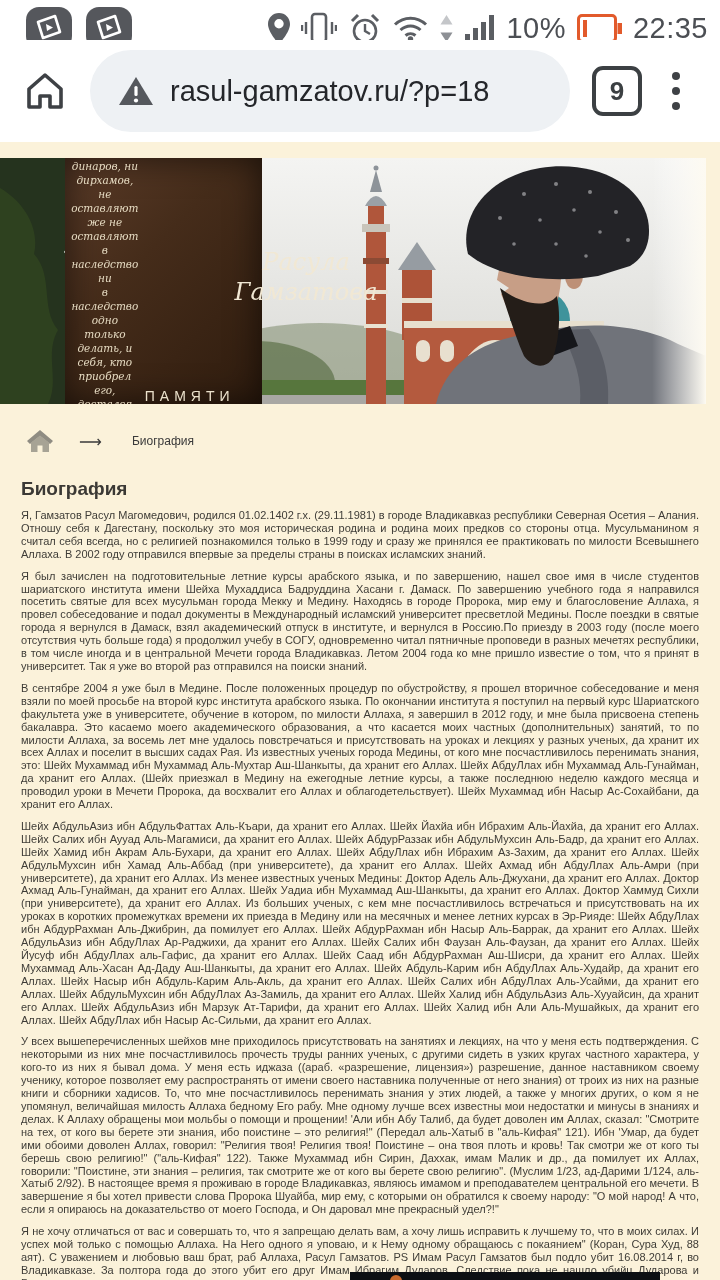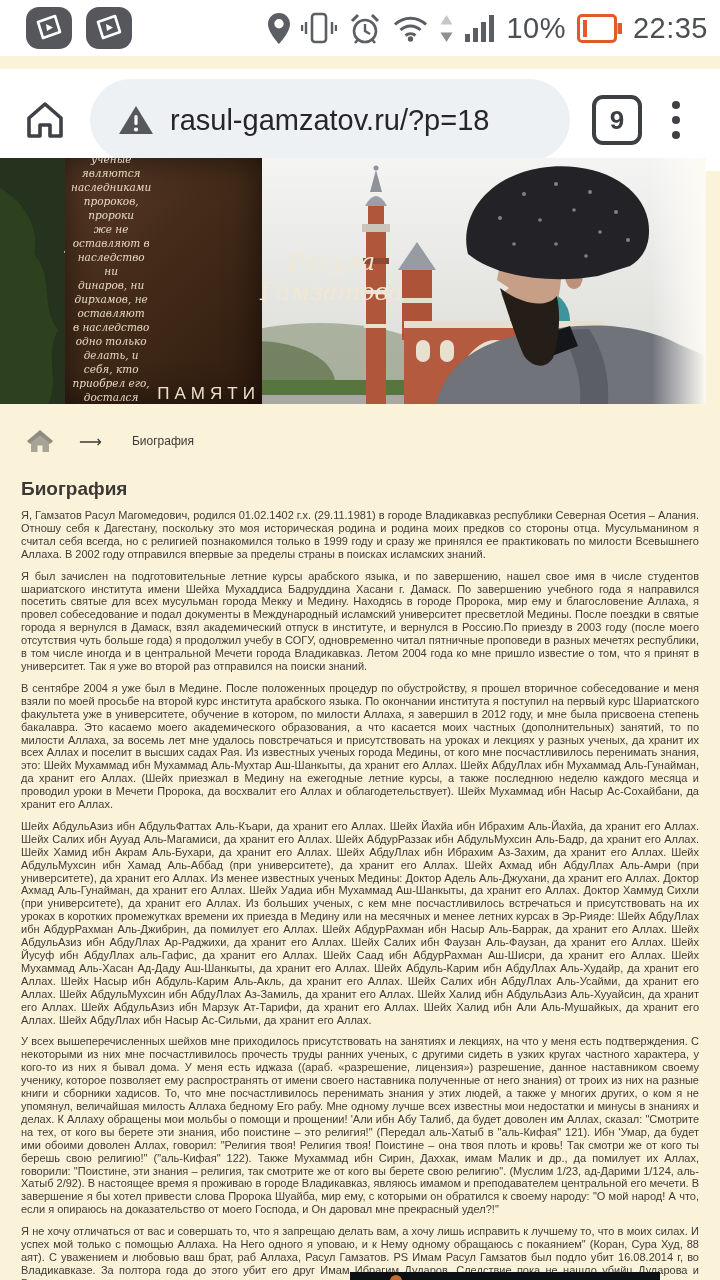--- a/index.html
+++ b/index.html
@@ -7,21 +7,21 @@
        background:#fbf2da;font-family:"Liberation Sans",sans-serif;}
 
   
   .statusbar{position:absolute;top:0;left:0;width:720px;height:56px;background:#ffffff;
              display:flex;align-items:center;}
   .sb-left{display:flex;align-items:center;gap:14px;margin-left:26px;}
   .sb-right{display:flex;align-items:center;gap:11px;margin-left:auto;margin-right:12px;}
   .sb-text{font-size:29px;color:#4b4e53;letter-spacing:0.5px;}
 
   
-  .toolbar{position:absolute;top:69px;left:0;width:720px;height:102px;background:#ffffff;
+  .toolbar{position:absolute;top:40px;left:0;width:720px;height:102px;background:#ffffff;
            display:flex;align-items:center;}
   .home-btn{margin-left:22px;flex:0 0 auto;}
   .urlpill{margin-left:22px;width:480px;height:82px;border-radius:41px;background:#eef1f4;
            display:flex;align-items:center;overflow:hidden;flex:0 0 auto;}
   .warn{margin-left:28px;flex:0 0 auto;}
   .url{margin-left:16px;font-size:29px;color:#24262a;white-space:nowrap;overflow:hidden;
        width:368px;}
   .tabbtn{margin-left:22px;width:42px;height:42px;border:4px solid #3c4043;border-radius:11px;
           display:flex;align-items:center;justify-content:center;
           font-size:26px;font-weight:bold;color:#3c4043;flex:0 0 auto;}
@@ -34,21 +34,21 @@
   .hero svg.scene{position:absolute;top:0;left:0;}
   .panel{position:absolute;left:65px;top:0;width:197px;height:246px;
          background:linear-gradient(135deg,#5a3b28 0%,#452c1a 40%,#2f1c0e 100%);
          box-shadow:inset 0 0 34px rgba(0,0,0,.6);
          display:flex;flex-direction:row;align-items:center;text-align:center;}
   .quote{margin-top:8px;font:italic 10.5px/14px "DejaVu Serif",serif;color:#e6dbc2;
          padding:0 6px;}
   .seal{display:inline-block;width:13px;height:11px;border-radius:50%;
         background:radial-gradient(circle at 40% 35%,#ded2b2,#8a7a58);
         vertical-align:-2px;margin:0 3px;box-shadow:inset 0 0 2px #4a3c20;}
-  .memory{margin-top:auto;font-size:17px;letter-spacing:5px;color:#ece2cc;}
+  .memory{margin-top:auto;font-size:14px;letter-spacing:5px;color:#ece2cc;}
   .name{font:italic 24px/30px "DejaVu Serif",serif;color:#f1e8d4;margin:3px 0 12px;}
 
   
   .content{position:absolute;top:404px;left:0;width:720px;}
   .crumbs{display:flex;align-items:center;margin:26px 0 0 27px;}
   .crumb-arrow{font-size:16px;color:#3a3a3a;margin-left:26px;}
   .crumb-label{font-size:12px;color:#3a3a3a;margin-left:30px;}
   h1{margin:26px 21px 9px;font-size:19px;color:#3b3935;font-weight:bold;}
   .article{padding:0 21px;}
   .article p{margin:0 0 9px;font-size:11px;line-height:12.9px;text-align:justify;
@@ -216,23 +216,22 @@
     <path d="M0,0 L96,0 C70,36 86,66 64,94 C86,120 62,150 84,176 C68,200 88,224 70,246 L0,246 Z" fill="#25331e"></path>
     <path d="M0,30 C24,44 40,70 34,96 C54,118 40,150 58,172 C44,196 60,222 48,246 L0,246 Z" fill="#31451f" opacity=".8"></path>
   </svg>
 
   <div class="panel">
     <div class="quote">
       <div>
         <span>Посланник Аллаха</span><span class="seal"></span><span>сказал:</span>
       </div>
       <div>«Поистине, ученые являются</div>
-      <div>наследниками пророков, пророки</div>
+      <div>динаров, ни дирхамов, не оставляют</div>
       <div>же не оставляют в наследство ни</div>
-      <div>динаров, ни дирхамов, не оставляют</div>
       <div>в наследство одно только делать, и</div>
       <div>себя, кто приобрел его, достался</div>
       <div>великий удел». Абу Дауд 3641,</div>
       <div>ат-Тирмизи 2682.</div>
     </div>
     <div class="memory">ПАМЯТИ</div>
     <div class="name">Расула Гамзатова</div>
   </div>
 </div>
 

